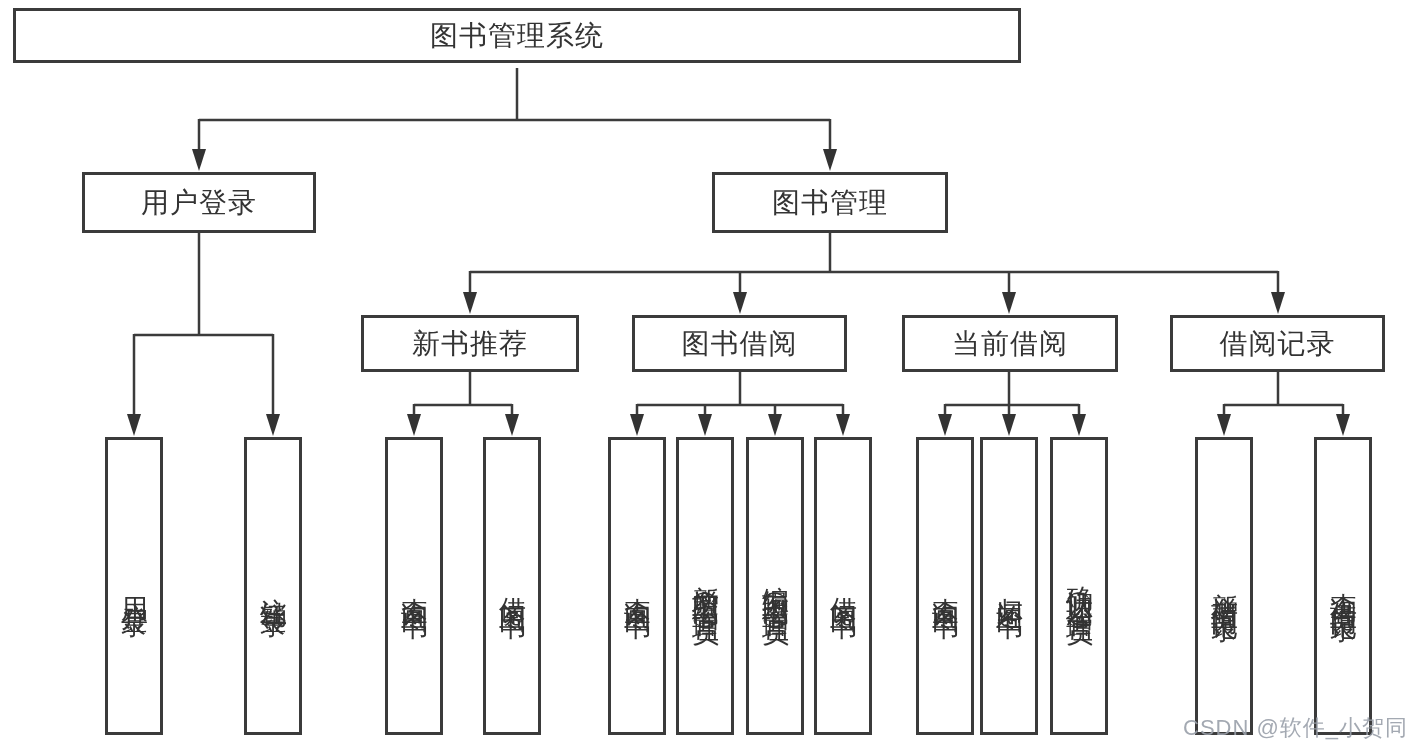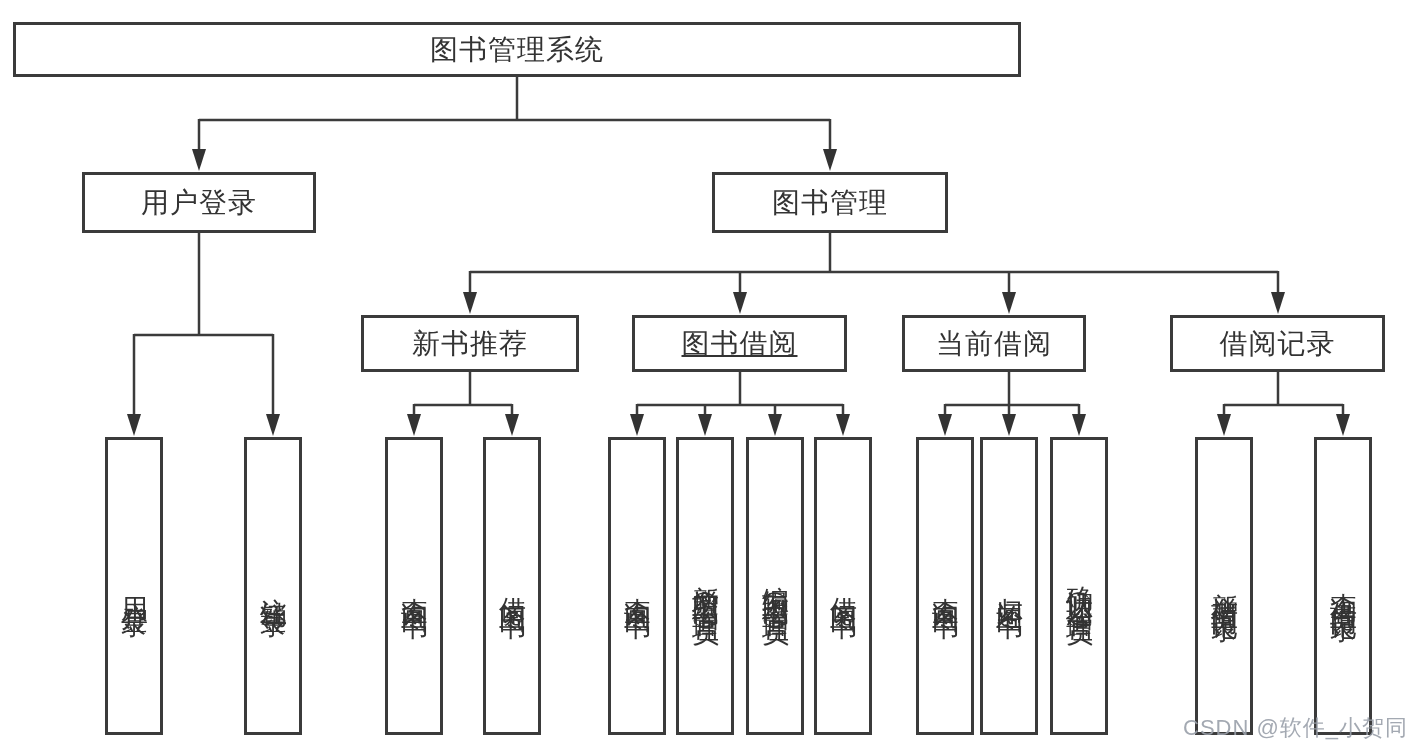--- a/index.html
+++ b/index.html
@@ -101,38 +101,38 @@
     <polygon points="1079,436 1072,414 1086,414"></polygon>
 
     <line x1="1278" y1="372" x2="1278" y2="406"></line>
     <line x1="1224" y1="405" x2="1343" y2="405"></line>
     <line x1="1224" y1="404" x2="1224" y2="417"></line>
     <line x1="1343" y1="404" x2="1343" y2="417"></line>
     <polygon points="1224,436 1217,414 1231,414"></polygon>
     <polygon points="1343,436 1336,414 1350,414"></polygon>
   </svg>
 
-  <div class="node h-node" style="left:13px;top:22px;width:1008px;height:55px;">
+  <div class="node h-node" style="left:13px;top:8px;width:1008px;height:55px;">
     <span>图书管理系统</span>
   </div>
 
   <div class="node h-node" style="left:82px;top:172px;width:234px;height:61px;">
     <span>用户登录</span>
   </div>
   <div class="node h-node" style="left:361px;top:315px;width:218px;height:57px;">
     <span>新书推荐</span>
   </div>
 
   <div class="node h-node" style="left:712px;top:172px;width:236px;height:61px;">
     <span>图书管理</span>
   </div>
-  <div class="node h-node" style="left:632px;top:315px;width:215px;height:57px;text-decoration:underline;">
+  <div class="node h-node" style="left:632px;top:315px;width:215px;height:57px;">
     <span>图书借阅</span>
   </div>
-  <div class="node h-node" style="left:902px;top:315px;width:184px;height:57px;">
+  <div class="node h-node" style="left:902px;top:315px;width:216px;height:57px;">
     <span>当前借阅</span>
   </div>
   <div class="node h-node" style="left:1170px;top:315px;width:215px;height:57px;font-family:Liberation Serif, serif;">
     <span>借阅记录</span>
   </div>
 
   <div class="node v-node" style="left:105px;top:437px;width:58px;height:298px;">
     <span class="vtext">用户登录</span>
   </div>
   <div class="node v-node" style="left:244px;top:437px;width:58px;height:298px;">

